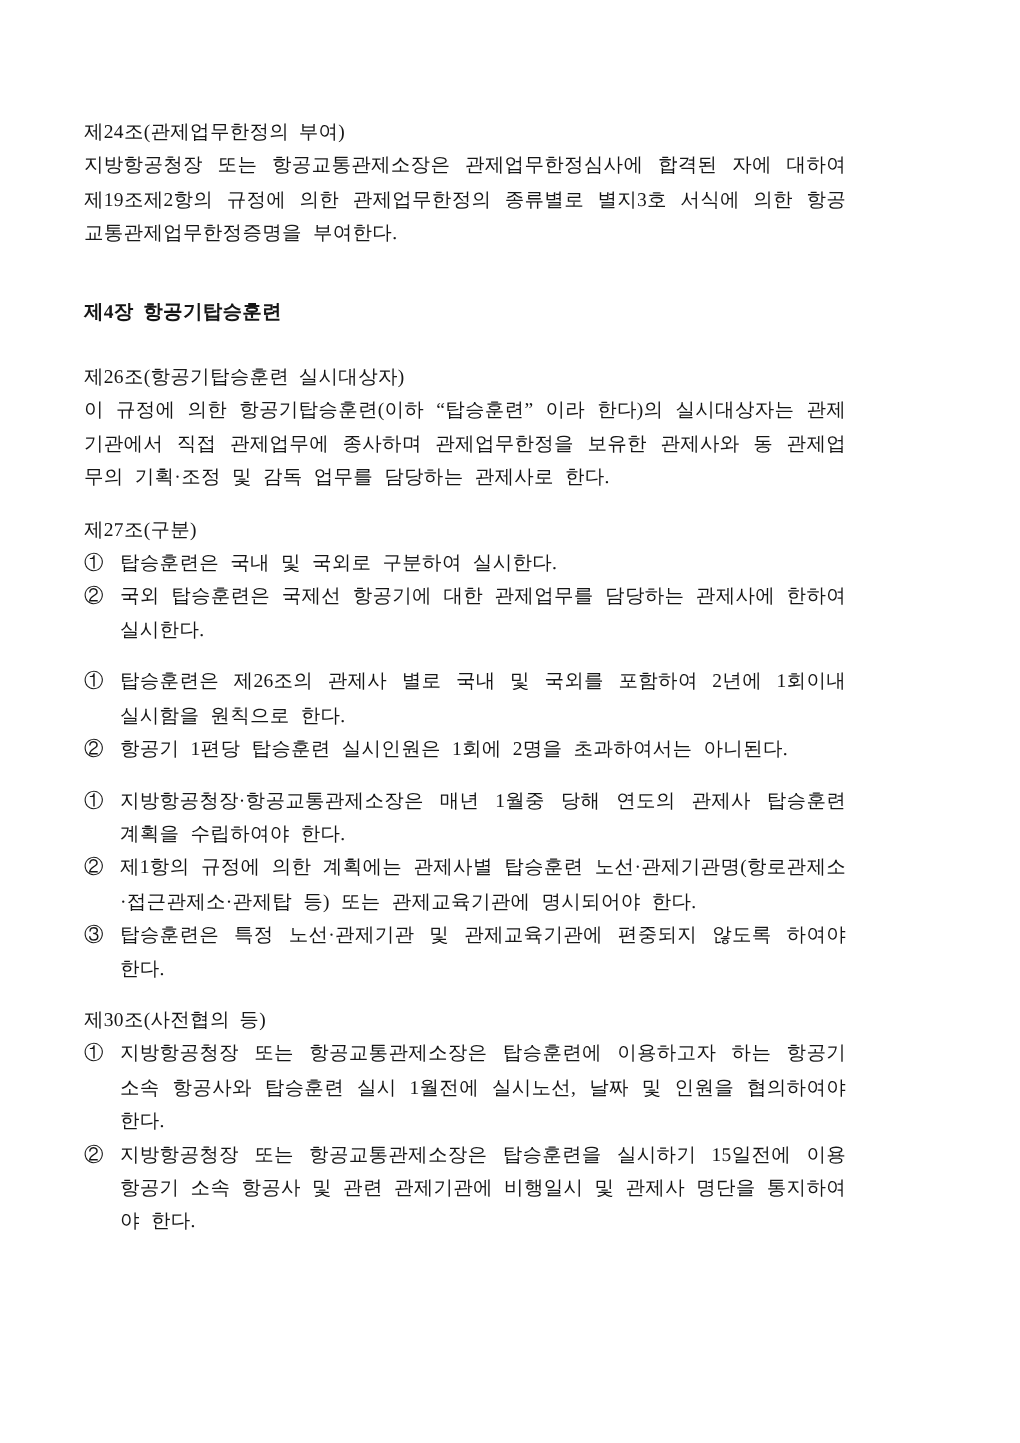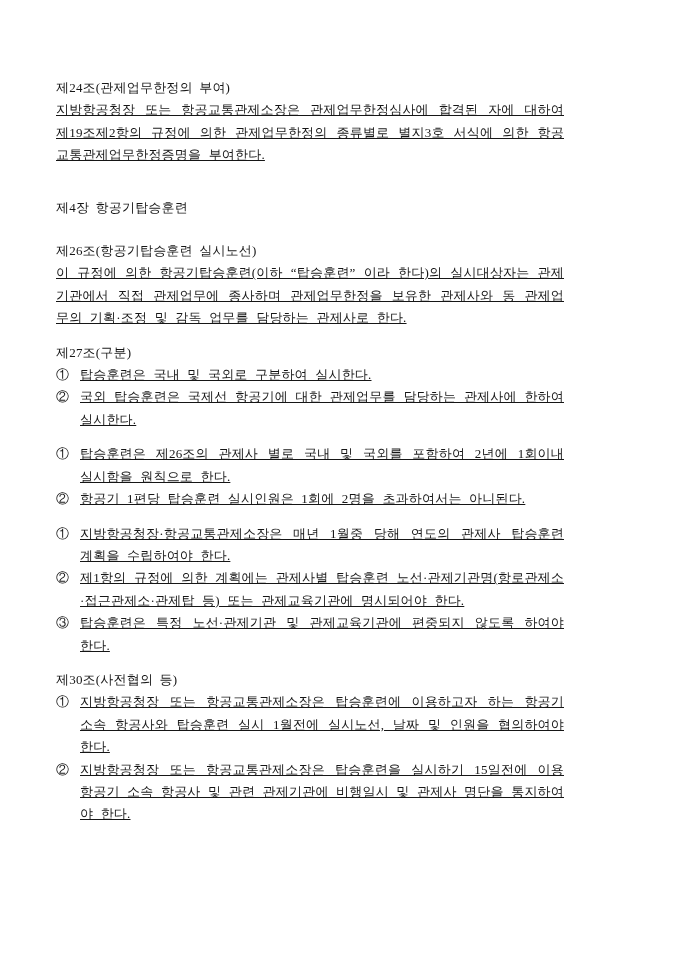--- a/index.html
+++ b/index.html
@@ -24,27 +24,27 @@
   .heading, .para, .chapter, .item {
     font-size: 13px;
     line-height: 22.4px;
     margin: 0;
     letter-spacing: 0.2px;
     word-spacing: 3px;
   }
   .para, .itext {
     text-align: justify;
     word-spacing: 4px;
-    text-decoration: underline;
   }
   .article { margin-top: 12px; }
   .article.first { margin-top: 0; }
   .chapter {
     margin-top: 30px;
     margin-bottom: 21px;
+    font-weight: bold;
   }
   .item {
     display: flex;
     align-items: flex-start;
   }
   .marker {
     flex: 0 0 24px;
   }
   .itext {
     flex: 1;
@@ -58,21 +58,21 @@
 
   <section class="article first">
     <p class="heading">제24조(관제업무한정의 부여)</p>
     <p class="para">지방항공청장 또는 항공교통관제소장은 관제업무한정심사에 합격된 자에 대하여 제19조제2항의 규정에 의한 관제업무한정의 종류별로 별지3호 서식에 의한 항공교통관제업무한정증명을 부여한다.</p>
   </section>
 
 
   <p class="chapter">제4장 항공기탑승훈련</p>
 
   <section class="article first">
-    <p class="heading">제26조(항공기탑승훈련 실시노선)</p>
+    <p class="heading">제26조(항공기탑승훈련 실시대상자)</p>
     <p class="para">이 규정에 의한 항공기탑승훈련(이하 “탑승훈련” 이라 한다)의 실시대상자는 관제기관에서 직접 관제업무에 종사하며 관제업무한정을 보유한 관제사와 동 관제업무의 기획·조정 및 감독 업무를 담당하는 관제사로 한다.</p>
   </section>
 
   <section class="article">
     <p class="heading">제27조(구분)</p>
     <div class="item">
       <span class="marker">①</span>
       <span class="itext">탑승훈련은 국내 및 국외로 구분하여 실시한다.</span>
     </div>
     <div class="item">

